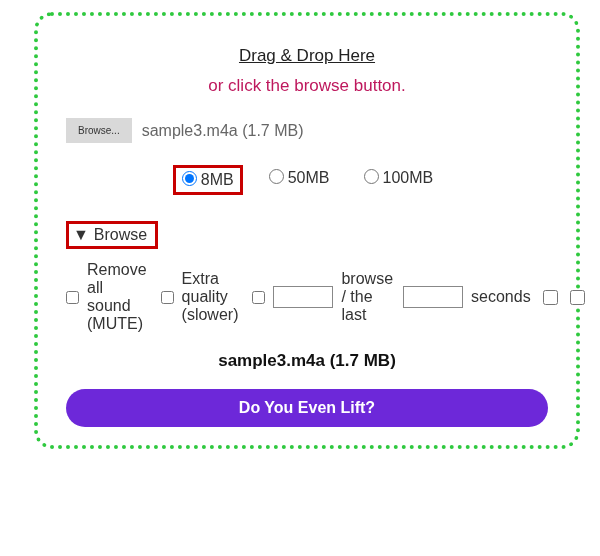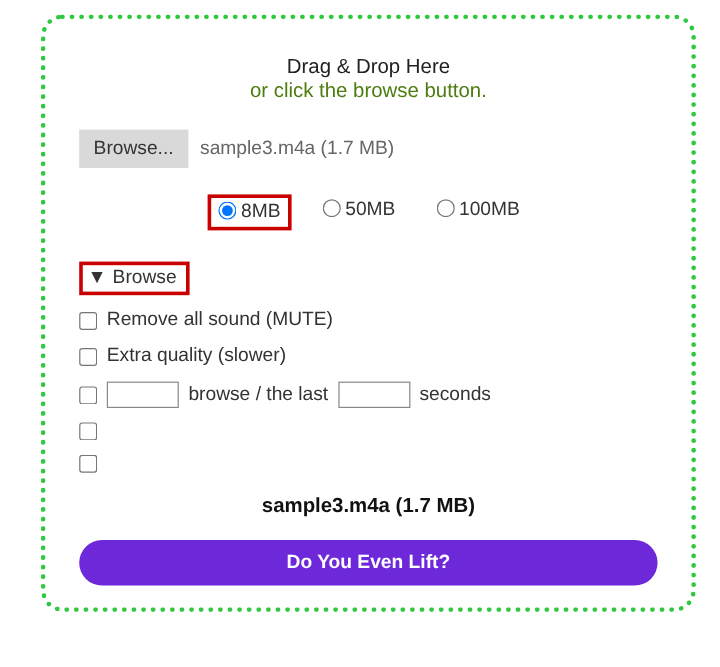--- a/index.html
+++ b/index.html
@@ -15,39 +15,40 @@
     margin: 12px 20px 12px 34px;
     border: 4px dotted #2fc93f;
     border-radius: 18px;
     padding: 30px 28px 18px 28px;
     position: relative;
   }
   .drop-title {
     text-align: center;
     font-size: 17px;
     color: #222;
-    margin-bottom: 0;
+    margin-bottom: 10px;
+    text-decoration: underline;
   }
   .drop-sub {
     text-align: center;
     font-size: 17px;
-    color: #4d7c0f;
+    color: #be185d;
     margin-bottom: 22px;
   }
   .file-row {
     display: flex;
     align-items: center;
     gap: 10px;
     margin-bottom: 22px;
   }
   .browse-btn {
     background: #d9d9d9;
     border: none;
     padding: 7px 12px;
-    font-size: 16px;
+    font-size: 10px;
     color: #333;
     cursor: pointer;
   }
   .file-label {
     font-size: 16px;
     color: #666;
   }
   .radio-row {
     display: flex;
     justify-content: center;
@@ -77,21 +78,21 @@
     gap: 5px;
     border: 3px solid #c80000;
     padding: 2px 8px 2px 4px;
     font-size: 16px;
     color: #333;
     margin-bottom: 12px;
     cursor: pointer;
   }
   .options-list {
     display: flex;
-    flex-direction: column;
+    flex-direction: row;
     gap: 12px;
     margin-bottom: 18px;
     font-size: 16px;
     color: #333;
   }
   .option-item {
     display: flex;
     align-items: center;
     gap: 8px;
   }

